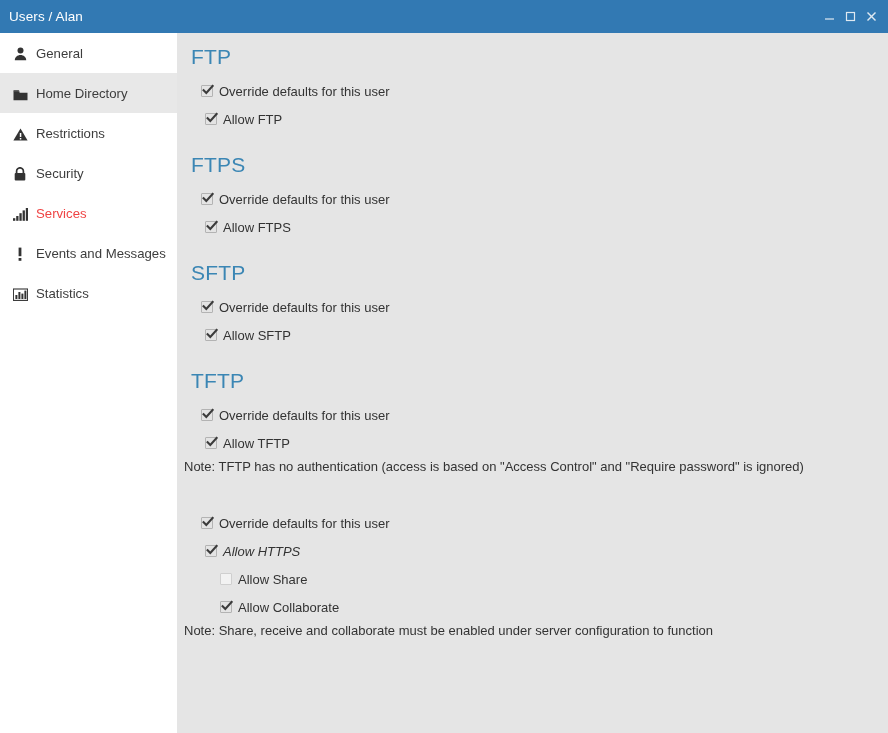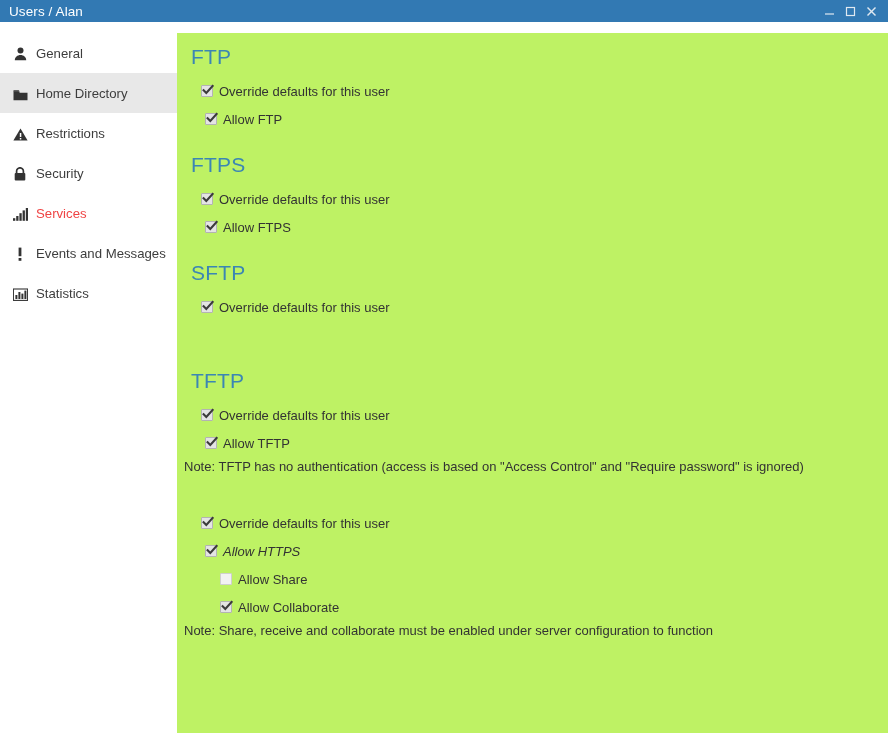--- a/index.html
+++ b/index.html
@@ -14,21 +14,21 @@
     font-family: "Liberation Sans", sans-serif;
     color: #333333;
     -webkit-font-smoothing: antialiased;
   }
 
   
   .titlebar {
     position: absolute;
     left: 0; top: 0;
     width: 888px;
-    height: 22px;
+    height: 33px;
     background: #3279b3;
     display: flex;
     align-items: center;
   }
   .titlebar-text {
     color: #ffffff;
     font-size: 13.5px;
     padding-left: 9px;
     letter-spacing: 0.1px;
     white-space: nowrap;
@@ -88,21 +88,21 @@
   }
   .side-icon svg { display: block; }
   .side-label { white-space: nowrap; }
 
   
   .content {
     position: absolute;
     left: 177px; top: 33px;
     width: 711px;
     height: 700px;
-    background: #bef264;
+    background: #e5e5e5;
     overflow: hidden;
   }
   .section { position: relative; }
   .sec-title {
     color: #3b86b4;
     font-size: 21px;
     font-weight: normal;
     margin: 0;
     padding: 0 0 0 14px;
     line-height: 22px;
@@ -301,20 +301,28 @@
       <div class="sec-title">SFTP</div>
       <div style="margin-top: 16px;">
         <div class="row row-lvl0" style="margin-top: 0px;">
           <span class="cb">
             <svg class="tick" viewBox="0 0 12 12">
               <path d="M1.6 6.2 4.3 9 10.6 1.9" fill="none" stroke="#3c3c3c" stroke-width="2.1" stroke-linecap="square"></path>
             </svg>
           </span>
           <span class="cb-label">Override defaults for this user</span>
         </div>
+        <div class="row row-lvl1" style="margin-top: 13px;">
+          <span class="cb">
+            <svg class="tick" viewBox="0 0 12 12">
+              <path d="M1.6 6.2 4.3 9 10.6 1.9" fill="none" stroke="#3c3c3c" stroke-width="2.1" stroke-linecap="square"></path>
+            </svg>
+          </span>
+          <span class="cb-label">Allow SFTP</span>
+        </div>
       </div>
     </div>
     <div class="section" style="position: absolute; left: 0px; top: 337px;">
       <div class="sec-title">TFTP</div>
       <div style="margin-top: 16px;">
         <div class="row row-lvl0" style="margin-top: 0px;">
           <span class="cb">
             <svg class="tick" viewBox="0 0 12 12">
               <path d="M1.6 6.2 4.3 9 10.6 1.9" fill="none" stroke="#3c3c3c" stroke-width="2.1" stroke-linecap="square"></path>
             </svg>

